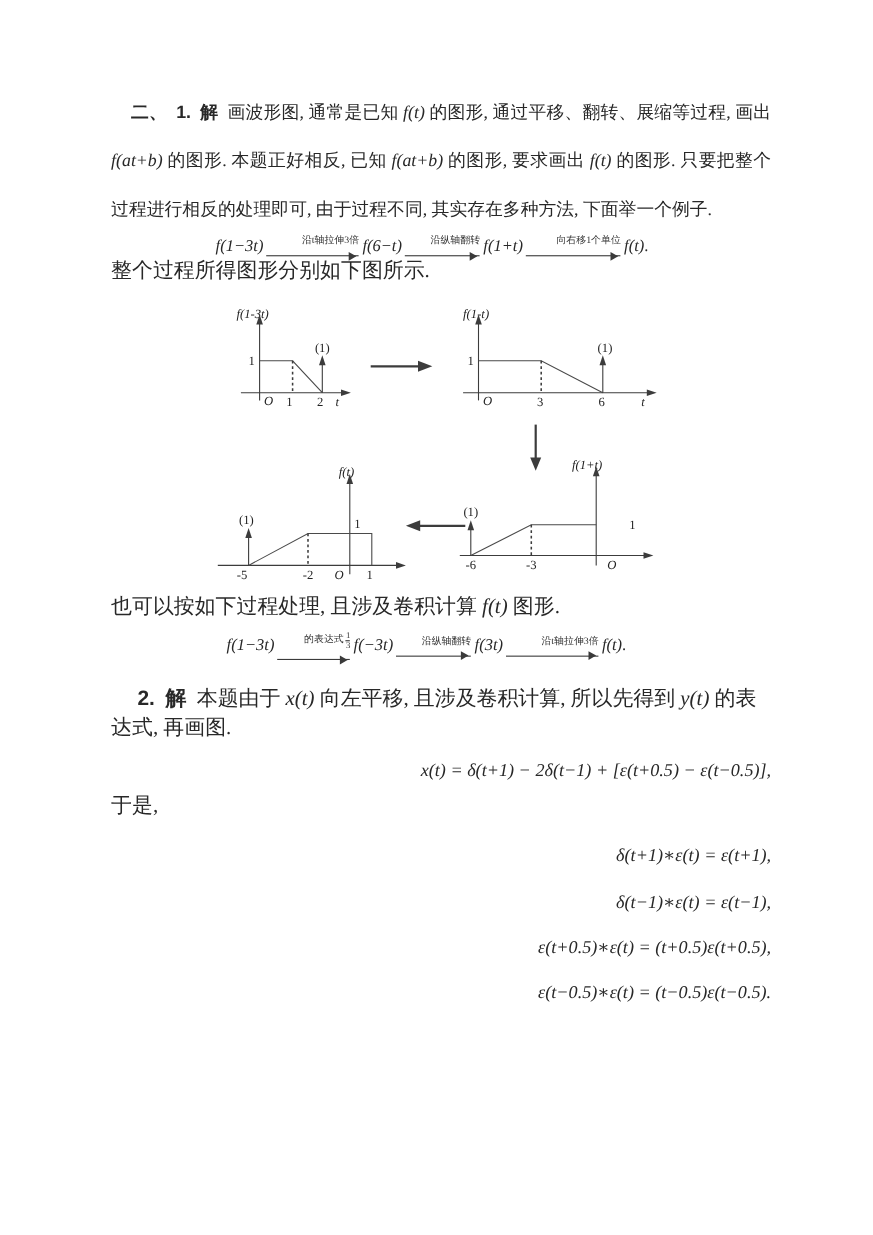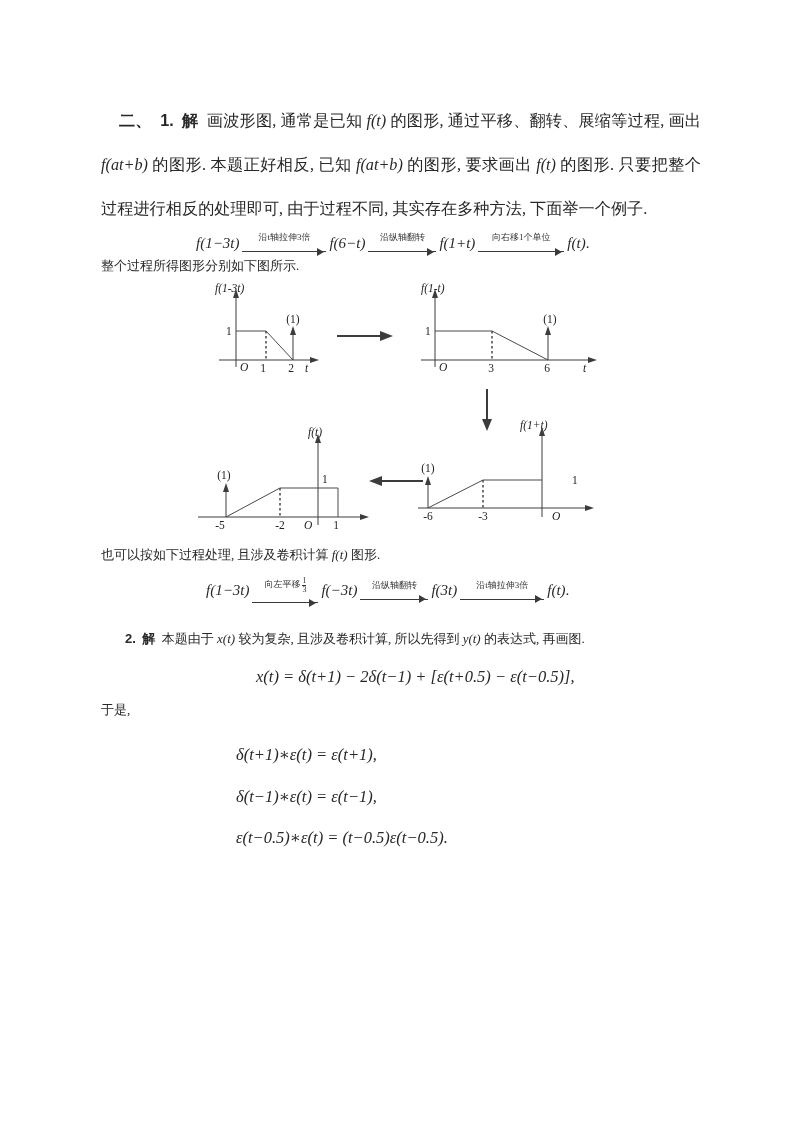--- a/index.html
+++ b/index.html
@@ -1,47 +1,47 @@
 <!DOCTYPE html>
 <html><head>
 <meta charset="utf-8">
 <style>
   html,body{margin:0;padding:0;background:#e8e8e8;}
   .page{position:relative;width:794px;height:1123px;background:#ffffff;margin:0 auto;
         font-family:"Liberation Serif","DejaVu Serif",serif;color:#282828;overflow:hidden;}
-  .content{position:absolute;left:101px;top:98px;width:600px;}
+  .content{position:absolute;left:101px;top:80px;width:600px;}
   .math{font-family:"Liberation Serif","DejaVu Serif",serif;font-style:italic;}
   .hei{font-family:"Liberation Sans","DejaVu Sans",sans-serif;font-weight:bold;font-style:normal;}
   #p1{font-size:16.2px;line-height:44px;text-align:justify;text-indent:18px;margin:0;}
-  #figintro,#altintro,#p2,#xtline,#yushi,#convline{font-size:13px;}
+  #figintro,#altintro,#p2,#xtline,#yushi,#convline{font-size:19px;}
   #figintro{margin:2px 0 0;line-height:22px;}
   #altintro{margin:8px 0 0;line-height:24px;}
   #p2{margin:22px 0 0;line-height:26px;text-indent:24px;}
   #xtline{margin:16px 0 0 3px;line-height:26px;}
   #yushi{margin:8px 0 0;line-height:24px;}
   #convline{margin:14px 0 0;line-height:26px;text-indent:22px;}
-  .eq{font-size:16.5px;line-height:26px;}
+  .eq{font-size:16.5px;line-height:26px;text-align:right;}
   #eq1{margin:12px 0 0 155px;}
   #eq2{margin:6px 0 0 78px;}
   #eq3{margin:20px 0 0 135px;}
   #eq4{margin:16px 0 0 135px;}
   #eq5{margin:15px 0 0 135px;}
   #eq6{margin:15px 0 0 135px;}
   .chain{display:flex;align-items:center;font-size:15px;}
   #chain1{margin:2px 0 0 95px;}
   #chain2{margin:10px 0 0 105px;}
-  .carrow{display:inline-flex;flex-direction:column;align-items:center;margin:0 3px;transform:translateY(-1px);}
+  .carrow{display:inline-flex;flex-direction:column;align-items:flex-end;margin:0 3px;transform:translateY(-1px);}
   .clabel{font-size:9px;line-height:10px;white-space:nowrap;color:#333;}
   .cline{display:block;height:9px;border-bottom:1px solid #3a3a3a;position:relative;}
   .cline::after{content:"";position:absolute;right:-2px;bottom:-4.5px;width:0;height:0;
         border:4px solid transparent;border-left:7px solid #3a3a3a;}
   .frac{display:inline-flex;flex-direction:column;align-items:center;font-size:8px;line-height:8px;
         vertical-align:middle;margin-left:2px;transform:translateY(1px);}
   .frac .den{border-top:1px solid #333;}
-  #figure{position:relative;height:258px;margin-top:0;}
+  #figure{position:relative;height:258px;margin-top:16px;}
   #figure svg{position:absolute;overflow:visible;}
   .ax{stroke:#3c3c3c;stroke-width:1;fill:none;}
   .cv{stroke:#4a4a4a;stroke-width:1;fill:none;}
   .dash{stroke:#3c3c3c;stroke-width:1.4;stroke-dasharray:2.5,2.5;fill:none;}
   .ah{fill:#3c3c3c;stroke:none;}
   .gt{font-size:11.5px;fill:#222;font-family:"Liberation Serif","DejaVu Serif",serif;}
   .it{font-style:italic;}
 </style>
 </head>
 <body>
@@ -160,47 +160,48 @@
         <text class="gt" x="84" y="107" text-anchor="middle">-2</text>
         <text class="gt" x="140" y="107" text-anchor="middle">1</text>
       </svg>
     </div>
 
     <p id="altintro"><span>也可以按如下过程处理, 且涉及卷积计算 </span><span class="math">f(t)</span><span> 图形.</span></p>
 
     <div class="chain" id="chain2">
       <span class="math">f(1−3t)</span>
       <span class="carrow">
-          <span class="clabel"><span>向左平移</span><span class="frac">
+          <span class="clabel"><span>的表达式</span><span class="frac">
               <span class="num">1</span>
               <span class="den">3</span>
             </span></span>
           <span class="cline" style="width:66px"></span>
         </span>
       <span class="math">f(−3t)</span>
       <span class="carrow">
           <span class="clabel">沿纵轴翻转</span>
           <span class="cline" style="width:68px"></span>
         </span>
       <span class="math">f(3t)</span>
       <span class="carrow">
           <span class="clabel">沿t轴拉伸3倍</span>
           <span class="cline" style="width:84px"></span>
         </span>
       <span class="math">f(t)</span>
       <span>.</span>
     </div>
 
-    <p id="p2"><b class="hei">2.</b>&nbsp;&nbsp;<b class="hei">解</b>&nbsp;&nbsp;<span>本题由于 </span><span class="math">x(t)</span><span> 较为复杂, 且涉及卷积计算, 所以先得到 </span><span class="math">y(t)</span><span> 的表达式, 再画图.</span></p>
+    <p id="p2"><b class="hei">2.</b>&nbsp;&nbsp;<b class="hei">解</b>&nbsp;&nbsp;<span>本题由于 </span><span class="math">x(t)</span><span> 向左平移, 且涉及卷积计算, 所以先得到 </span><span class="math">y(t)</span><span> 的表达式, 再画图.</span></p>
 
 
     <div class="eq math" id="eq1">x(t) = δ(t+1) − 2δ(t−1) + [ε(t+0.5) − ε(t−0.5)],</div>
 
     <p id="yushi">于是,</p>
 
 
 
     <div class="eq math" id="eq3">δ(t+1)∗ε(t) = ε(t+1),</div>
     <div class="eq math" id="eq4">δ(t−1)∗ε(t) = ε(t−1),</div>
+    <div class="eq math" id="eq5">ε(t+0.5)∗ε(t) = (t+0.5)ε(t+0.5),</div>
     <div class="eq math" id="eq6">ε(t−0.5)∗ε(t) = (t−0.5)ε(t−0.5).</div>
 
   </div>
 </div>
 
 </body></html>

